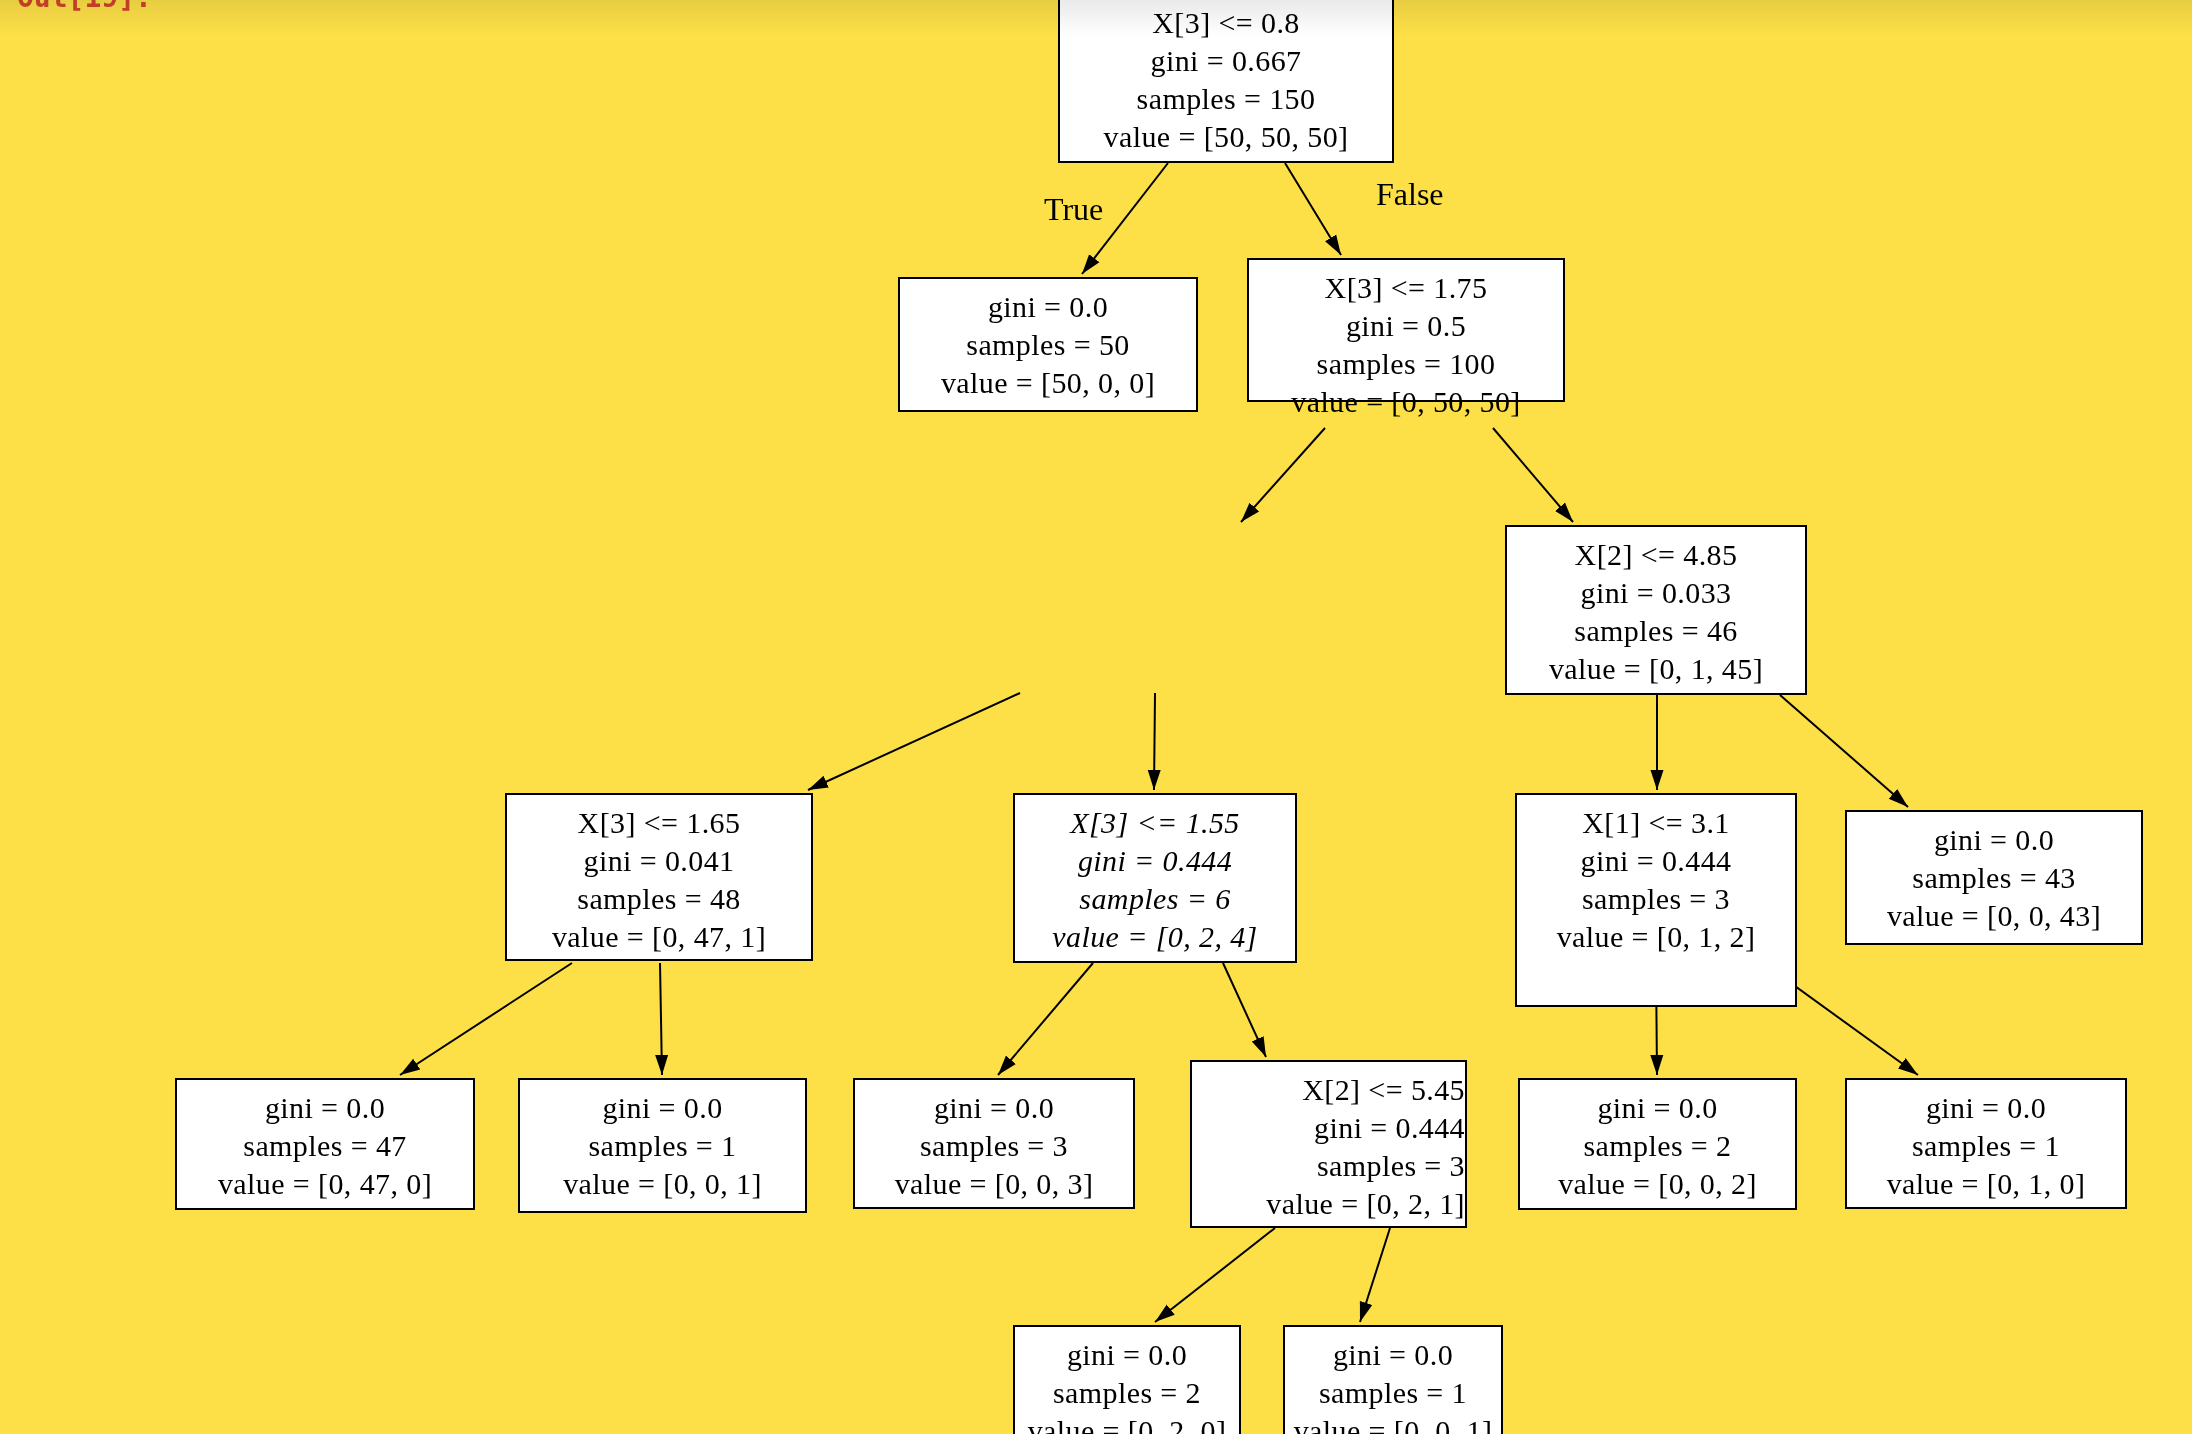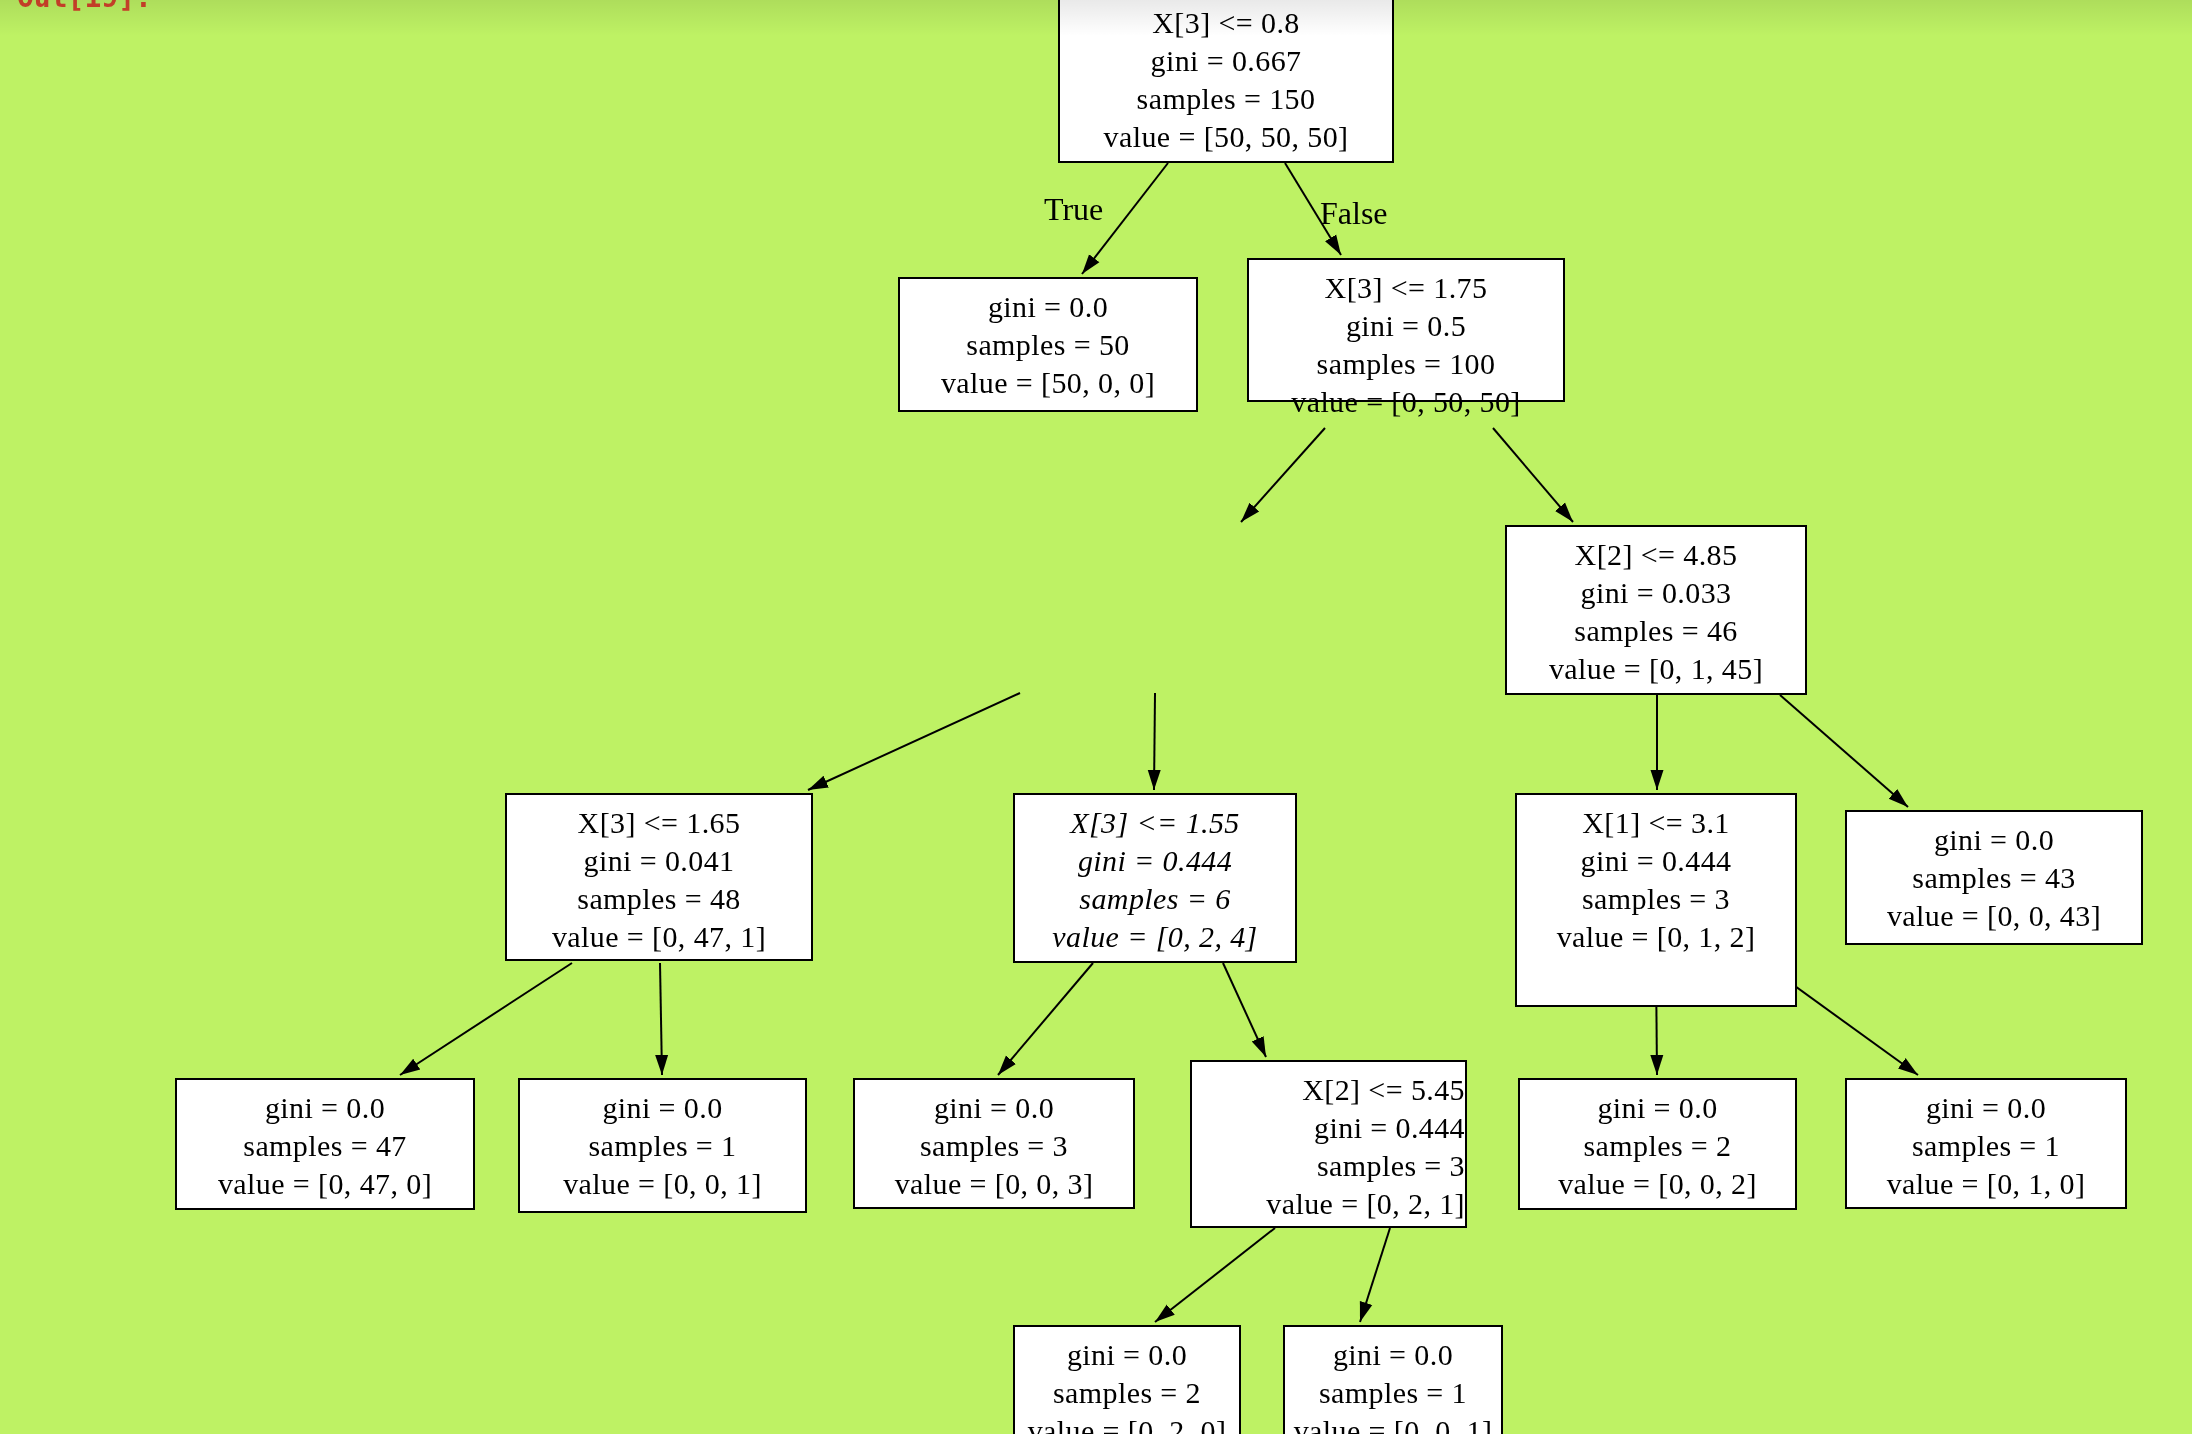--- a/index.html
+++ b/index.html
@@ -1,20 +1,20 @@
 <!DOCTYPE html>
 <html><head>
 <meta charset="utf-8">
 <style>
   html,body{margin:0;padding:0;background:#ffffff;}
   #screen{
     position:relative;
     width:2192px;height:1434px;
     overflow:hidden;
-    background:#bef264;
+    background:#fde047;
     font-family:"Liberation Serif","DejaVu Serif",serif;
   }
   
   #top-shadow{
     position:absolute;left:0;top:0;width:100%;height:36px;
     background:linear-gradient(to bottom, rgba(0,0,0,0.085), rgba(0,0,0,0));
     pointer-events:none;z-index:50;
   }
   
   #out-prompt{
@@ -157,17 +157,17 @@
         <div class="nline">gini = 0.0</div>
         <div class="nline">samples = 2</div>
         <div class="nline">value = [0, 2, 0]</div>
       </div>
       <div class="node" style="left: 1283px; top: 1325px; width: 220px; height: 135px; border-color: rgb(0, 0, 0);">
         <div class="nline">gini = 0.0</div>
         <div class="nline">samples = 1</div>
         <div class="nline">value = [0, 0, 1]</div>
       </div>
       <div class="edge-label" style="left: 1044px; top: 193px;">True</div>
-      <div class="edge-label" style="left: 1320px; top: 178px; margin-top: 19px;">False</div>
+      <div class="edge-label" style="left: 1376px; top: 178px;">False</div>
     </div>
 
   <div id="top-shadow"></div>
 </div>
 
 </body></html>

